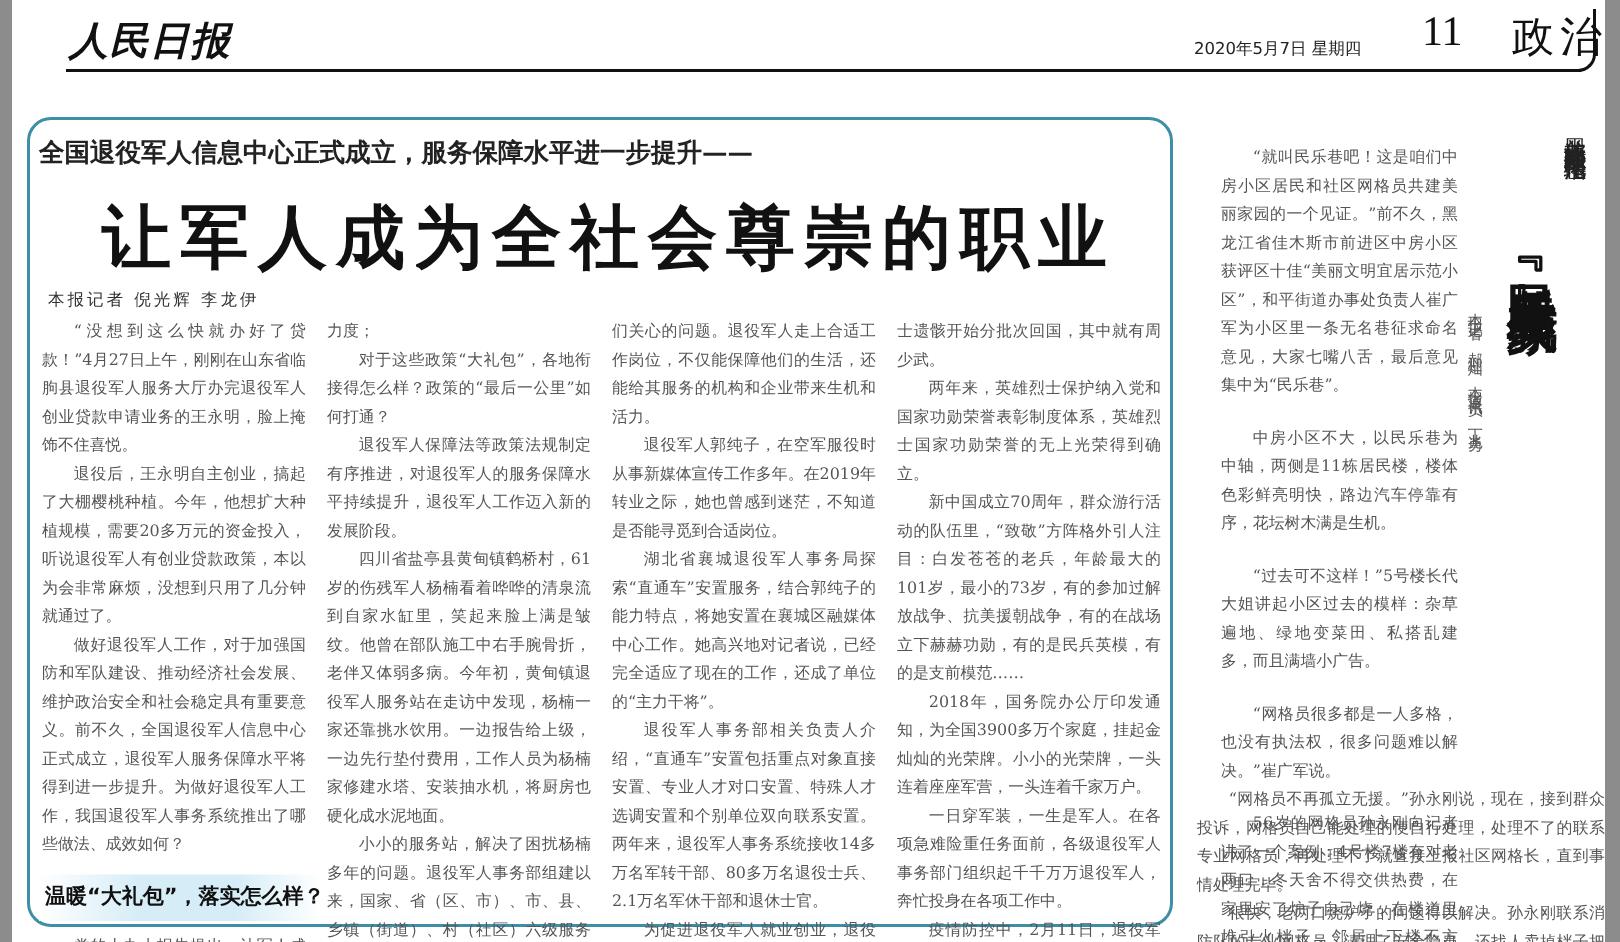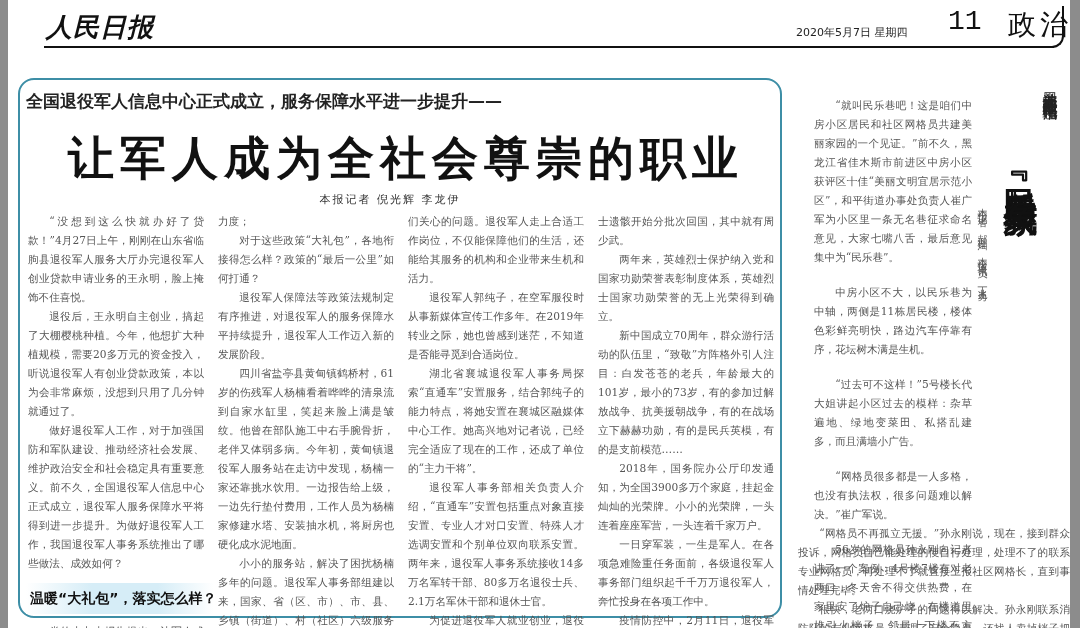--- a/index.html
+++ b/index.html
@@ -22,21 +22,21 @@
     font-size: 26px; letter-spacing: 1px; color: #111;
   }
   .rule {
     position: absolute; left: 6px; top: 46px; width: 1010px; height: 2px; background: #111;
   }
   .date {
     position: absolute; left: 758px; top: 25px; font-family: "DejaVu Sans", sans-serif;
     font-size: 11px; color: #222;
   }
   .page-num {
-    position: absolute; left: 910px; top: 6px; font-family: Liberation Mono, monospace;
+    position: absolute; left: 910px; top: 6px; font-family: Liberation Serif, serif;
     font-size: 28px; color: #111;
   }
   .section-name {
     position: absolute; left: 970px; top: 6px; font-family: "DejaVu Sans", sans-serif;
     font-size: 28px; color: #111; letter-spacing: 4px;
   }
   .tab-curve {
     position: absolute; left: 1010px; top: 6px; width: 14px; height: 40px;
     border-right: 2px solid #111; border-bottom: 2px solid #111; border-bottom-right-radius: 12px;
   }
@@ -50,22 +50,22 @@
   .kicker {
     position: absolute; left: 18px; top: 90px; font-size: 17px; font-weight: bold; color: #222;
     font-family: "DejaVu Serif", serif;
     text-align: center;
   }
   .headline {
     position: absolute; left: 60px; top: 128px; font-family: "DejaVu Sans", sans-serif;
     font-weight: bold; font-size: 46px; color: #111; letter-spacing: 6px; text-align: right;
   }
   .byline {
-    position: absolute; left: 0; width: 764px; top: 192px; text-align: center;
-    font-size: 11px; color: #333; letter-spacing: 2px;
+    position: absolute; left: 0; width: 764px; top: 192px; 
+    font-size: 11px; color: #333; letter-spacing: 2px; padding-left: 24px;
   }
   .col {
     position: absolute; font-size: 10.6px; line-height: 19px; color: #555;
     text-align: justify; width: 176px;
   }
   .col p { margin: 0; text-indent: 2em; }
   .c1 { left: 20px; top: 212px; }
   .c2 { left: 210px; top: 212px; }
   .c3 { left: 400px; top: 212px; }
   .c4 { left: 590px; top: 212px; }

